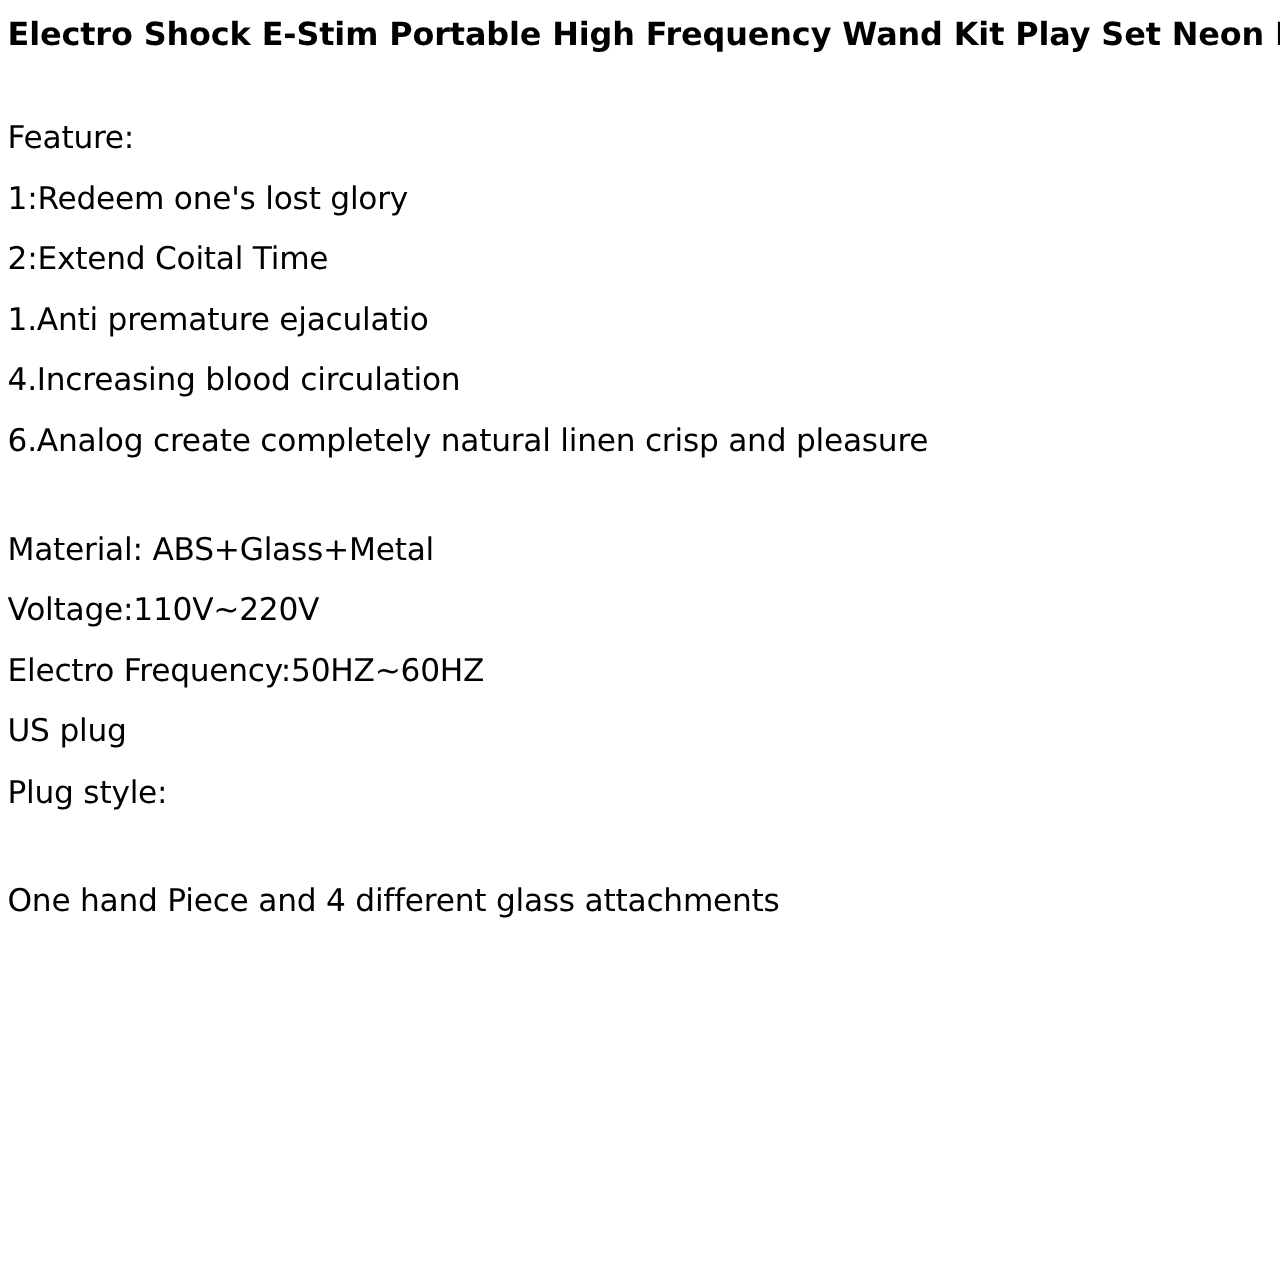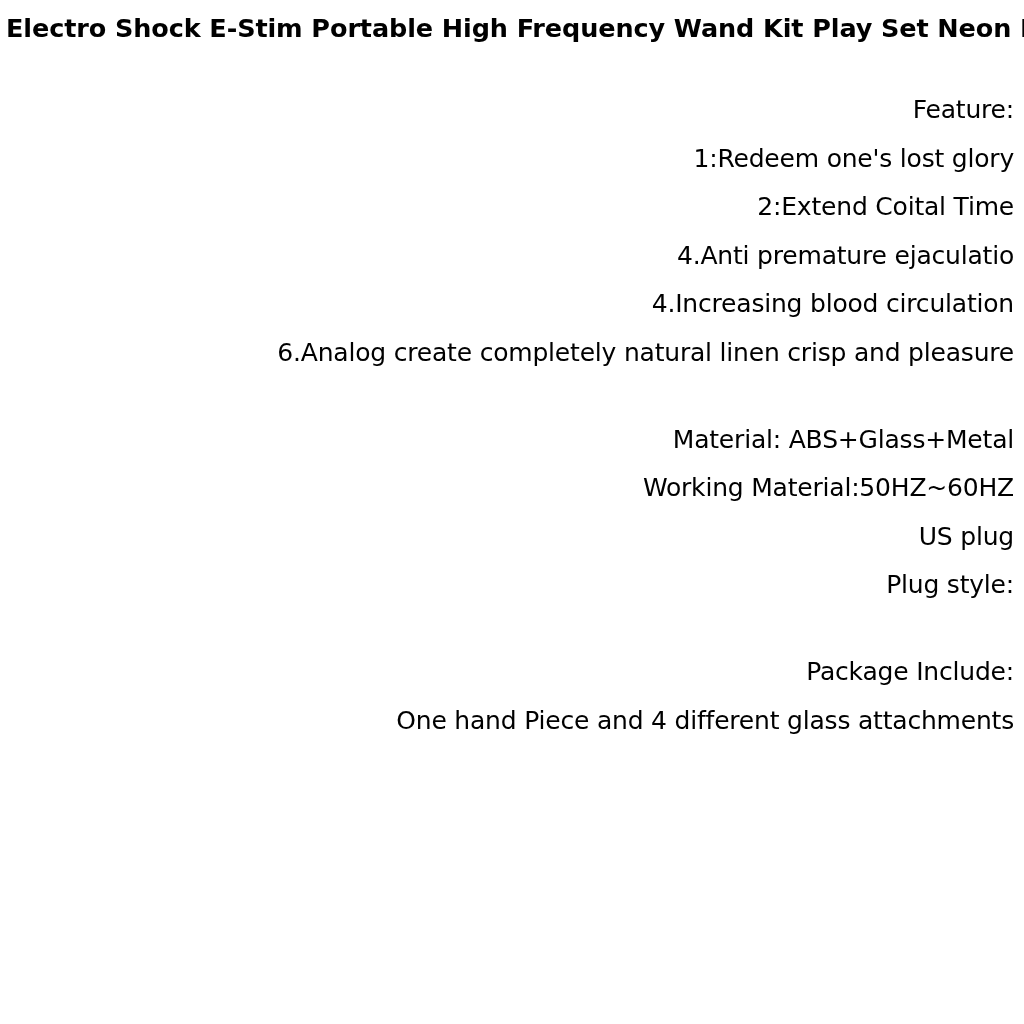--- a/index.html
+++ b/index.html
@@ -23,21 +23,20 @@
   .title {
     font-size: 25.5px;
     font-weight: 700;
     line-height: 44px;
     letter-spacing: -0.1px;
     white-space: nowrap;
   }
   .block {
     margin: 0;
     padding: 0;
-    text-align: right;
   }
   .line {
     font-size: 25px;
     font-weight: 400;
     line-height: 48.6px;
     letter-spacing: -0.2px;
     white-space: nowrap;
   }
   .gap-small {
     height: 36px;
@@ -52,34 +51,34 @@
 <div class="page">
 
   <div class="title">Electro Shock E-Stim Portable High Frequency Wand Kit Play Set Neon Kit</div>
 
   <div class="gap-small"></div>
 
   <div class="block">
     <div class="line">Feature:</div>
     <div class="line">1:Redeem one's lost glory</div>
     <div class="line">2:Extend Coital Time</div>
-    <div class="line">4.Anti premature ejaculatio</div>
+    <div class="line">1.Anti premature ejaculatio</div>
     <div class="line">4.Increasing blood circulation</div>
     <div class="line">6.Analog create completely natural linen crisp and pleasure</div>
   </div>
 
   <div class="gap-medium"></div>
 
   <div class="block">
     <div class="line">Material: ABS+Glass+Metal</div>
-    <div class="line">Working Material:50HZ~60HZ</div>
+    <div class="line">Voltage:110V~220V</div>
+    <div class="line">Electro Frequency:50HZ~60HZ</div>
     <div class="line">US plug</div>
     <div class="line">Plug style:</div>
   </div>
 
   <div class="gap-medium"></div>
 
   <div class="block">
-    <div class="line">Package Include:</div>
     <div class="line">One hand Piece and 4 different glass attachments</div>
   </div>
 
 </div>
 
 </body></html>

